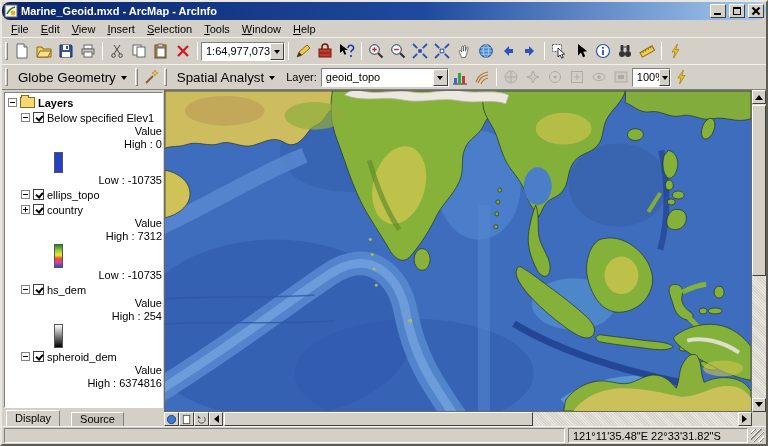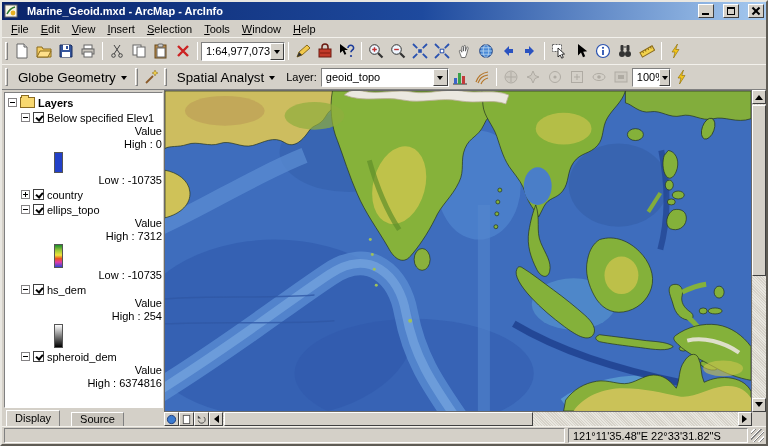--- a/index.html
+++ b/index.html
@@ -6,22 +6,22 @@
   html,body { background:#808080; }
   .app {
     width:768px; height:446px;
     font-family:"Liberation Sans","DejaVu Sans",sans-serif;
     font-size:11px; color:#000;
     background:#d4d0c8;
     border:2px solid; border-color:#e9e7e1 #5f5c55 #5f5c55 #e9e7e1;
     display:flex; flex-direction:column; overflow:hidden;
   }
   
-  .titlebar { height:18px; flex:none; display:flex; align-items:center; gap:9px;
-    padding:0 2px; background:linear-gradient(90deg,#0a246a 0%,#1e4a9e 55%,#a6caf0 100%); }
+  .titlebar { height:18px; flex:none; display:flex; align-items:center; gap:3px;
+    padding:0 2px; background:linear-gradient(90deg,#0a246a 0%,#1e4a9e 55%,#a6caf0 100%);border-radius:8px; }
   .app-icon { width:14px; height:14px; flex:none; }
   .title-text { flex:1; color:#fff; font-weight:bold; white-space:nowrap; overflow:hidden; }
   .winbtn { width:16px; height:14px; flex:none; background:#d4d0c8; position:relative;
     border:1px solid; border-color:#fff #404040 #404040 #fff; }
   .g-min { position:absolute; left:3px; bottom:2px; width:7px; height:2px; background:#000; }
   .g-max { position:absolute; left:3px; top:2px; width:8px; height:8px; border:1px solid #000; border-top:2px solid #000; }
   .g-x1,.g-x2 { position:absolute; left:2px; top:5px; width:10px; height:2px; background:#000; }
   .g-x1 { transform:rotate(45deg);} .g-x2 { transform:rotate(-45deg);}
   
   .menubar { height:17px; flex:none; display:flex; align-items:center; padding-left:3px; }
@@ -425,29 +425,29 @@
           <span>Below specified Elev1</span>
         </div>
         <div class="legend">
           <div class="lgl">Value</div>
           <div class="lgl">High : 0</div>
           <div class="ramp ramp-blue"></div>
           <div class="lgl">Low : -10735</div>
         </div>
 
         <div class="tree-row lvl1">
+          <span class="expander"></span>
+          <span class="checkbox"></span>
+          <span>ellips_topo</span>
+        </div>
+
+        <div class="tree-row lvl1">
           <span class="expander plus"></span>
           <span class="checkbox"></span>
           <span>country</span>
-        </div>
-
-        <div class="tree-row lvl1">
-          <span class="expander"></span>
-          <span class="checkbox"></span>
-          <span>ellips_topo</span>
         </div>
         <div class="legend">
           <div class="lgl">Value</div>
           <div class="lgl">High : 7312</div>
           <div class="ramp ramp-rainbow"></div>
           <div class="lgl">Low : -10735</div>
         </div>
 
         <div class="tree-row lvl1">
           <span class="expander"></span>

